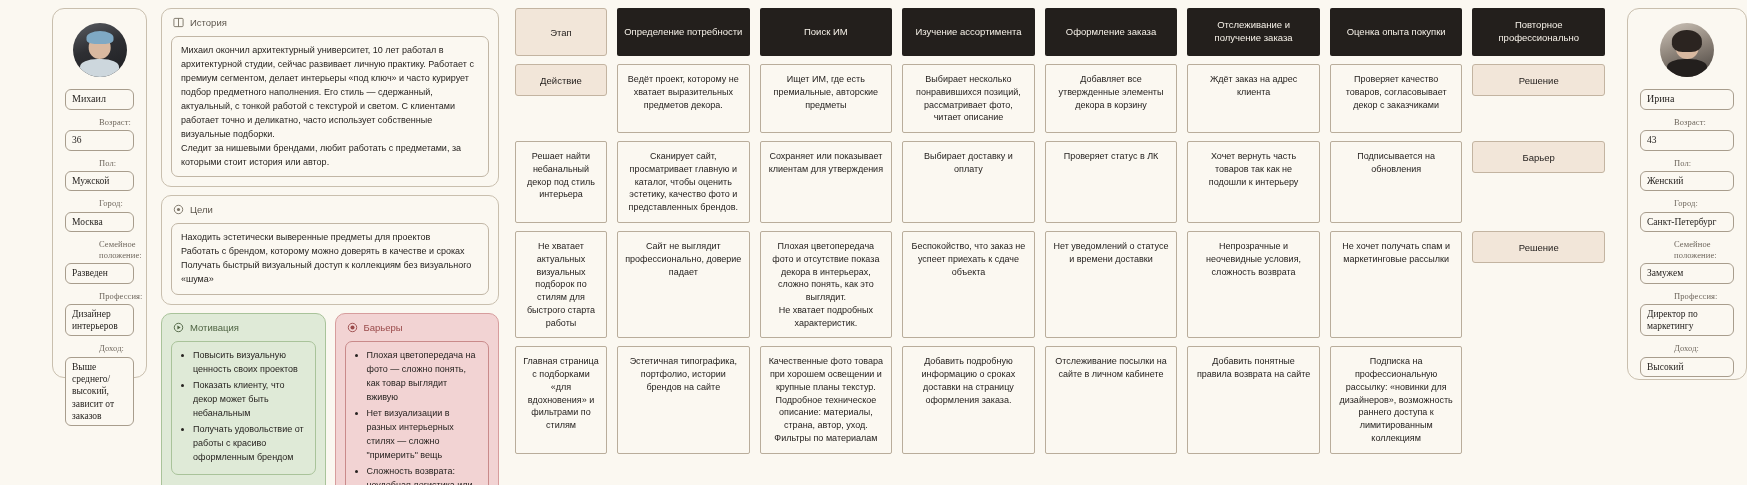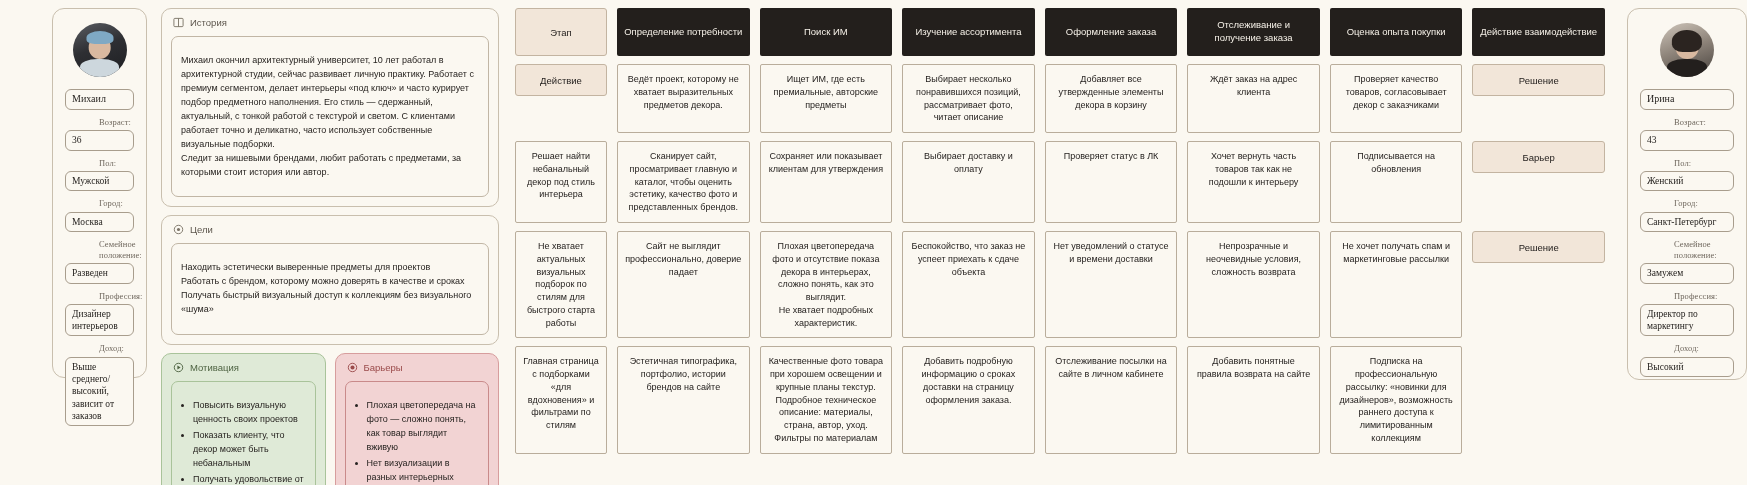--- a/index.html
+++ b/index.html
@@ -130,21 +130,21 @@
     display: inline-flex; align-items: center; justify-content: center;
     font-size: 10px; line-height: 1;
   }
   .hicon svg { display: block; }
 
   .panel-body {
     box-sizing: border-box;
     border: 1px solid #c1b6a5;
     border-radius: 7px;
     background: transparent;
-    padding: 17px 9px;
+    padding: 7px 9px;
     font-size: 9px;
     line-height: 1.55;
     color: #272320;
     margin-top: 8px;
   }
   .panel.green .panel-body { border-color: #a9c39a; }
   .panel.pink  .panel-body { border-color: #c98a8a; }
   .panel-body p { margin: 0; }
   .panel-body ul { margin: 0; padding-left: 12px; }
   .panel-body li { margin: 0 0 2px 0; }
@@ -328,21 +328,21 @@
 
   <div class="journey">
 
     <div class="hdr-stage">Этап</div>
     <div class="hdr-dark">Определение потребности</div>
     <div class="hdr-dark">Поиск ИМ</div>
     <div class="hdr-dark">Изучение ассортимента</div>
     <div class="hdr-dark">Оформление заказа</div>
     <div class="hdr-dark">Отслеживание и получение заказа</div>
     <div class="hdr-dark">Оценка опыта покупки</div>
-    <div class="hdr-dark">Действие взаимодействие</div>
+    <div class="hdr-dark">Повторное профессионально</div>
 
     <div class="row-label">Действие</div>
     <div class="cell r-action">Ведёт проект, которому не хватает выразительных предметов декора.</div>
     <div class="cell r-action">Ищет ИМ, где есть премиальные, авторские предметы</div>
     <div class="cell r-action">Выбирает несколько понравившихся позиций, рассматривает фото, читает описание</div>
     <div class="cell r-action">Добавляет все утвержденные элементы декора в корзину</div>
     <div class="cell r-action">Ждёт заказ на адрес клиента</div>
     <div class="cell r-action">Проверяет качество товаров, согласовывает декор с заказчиками</div>
 
     <div class="row-label">Решение</div>

